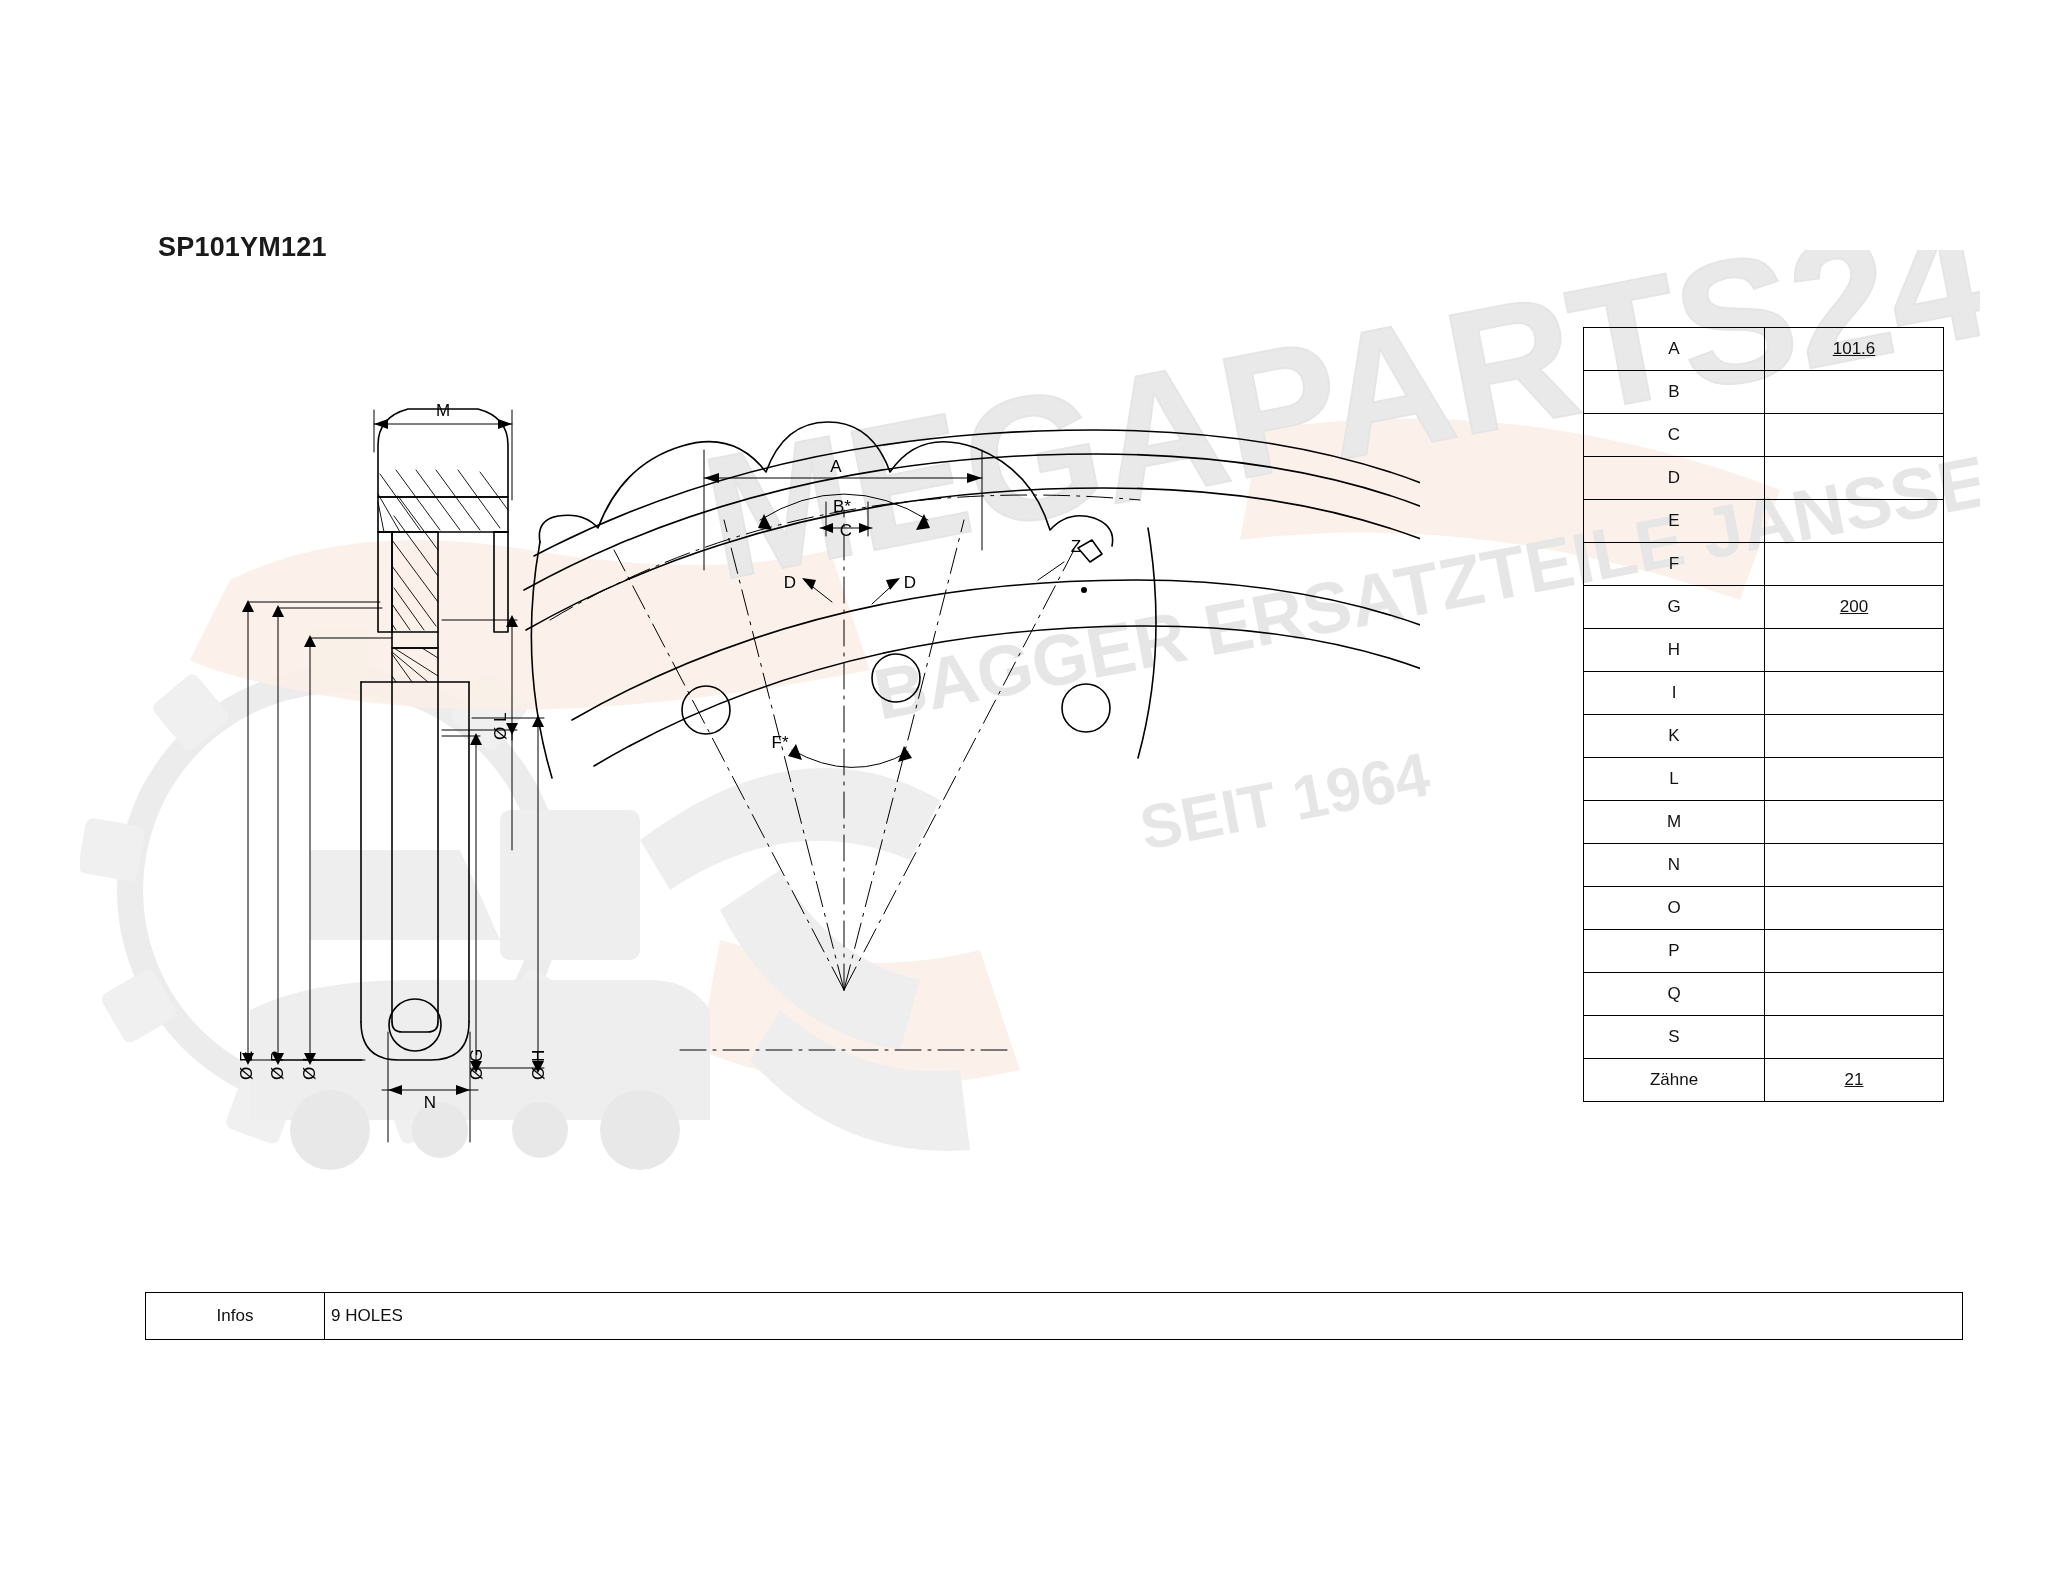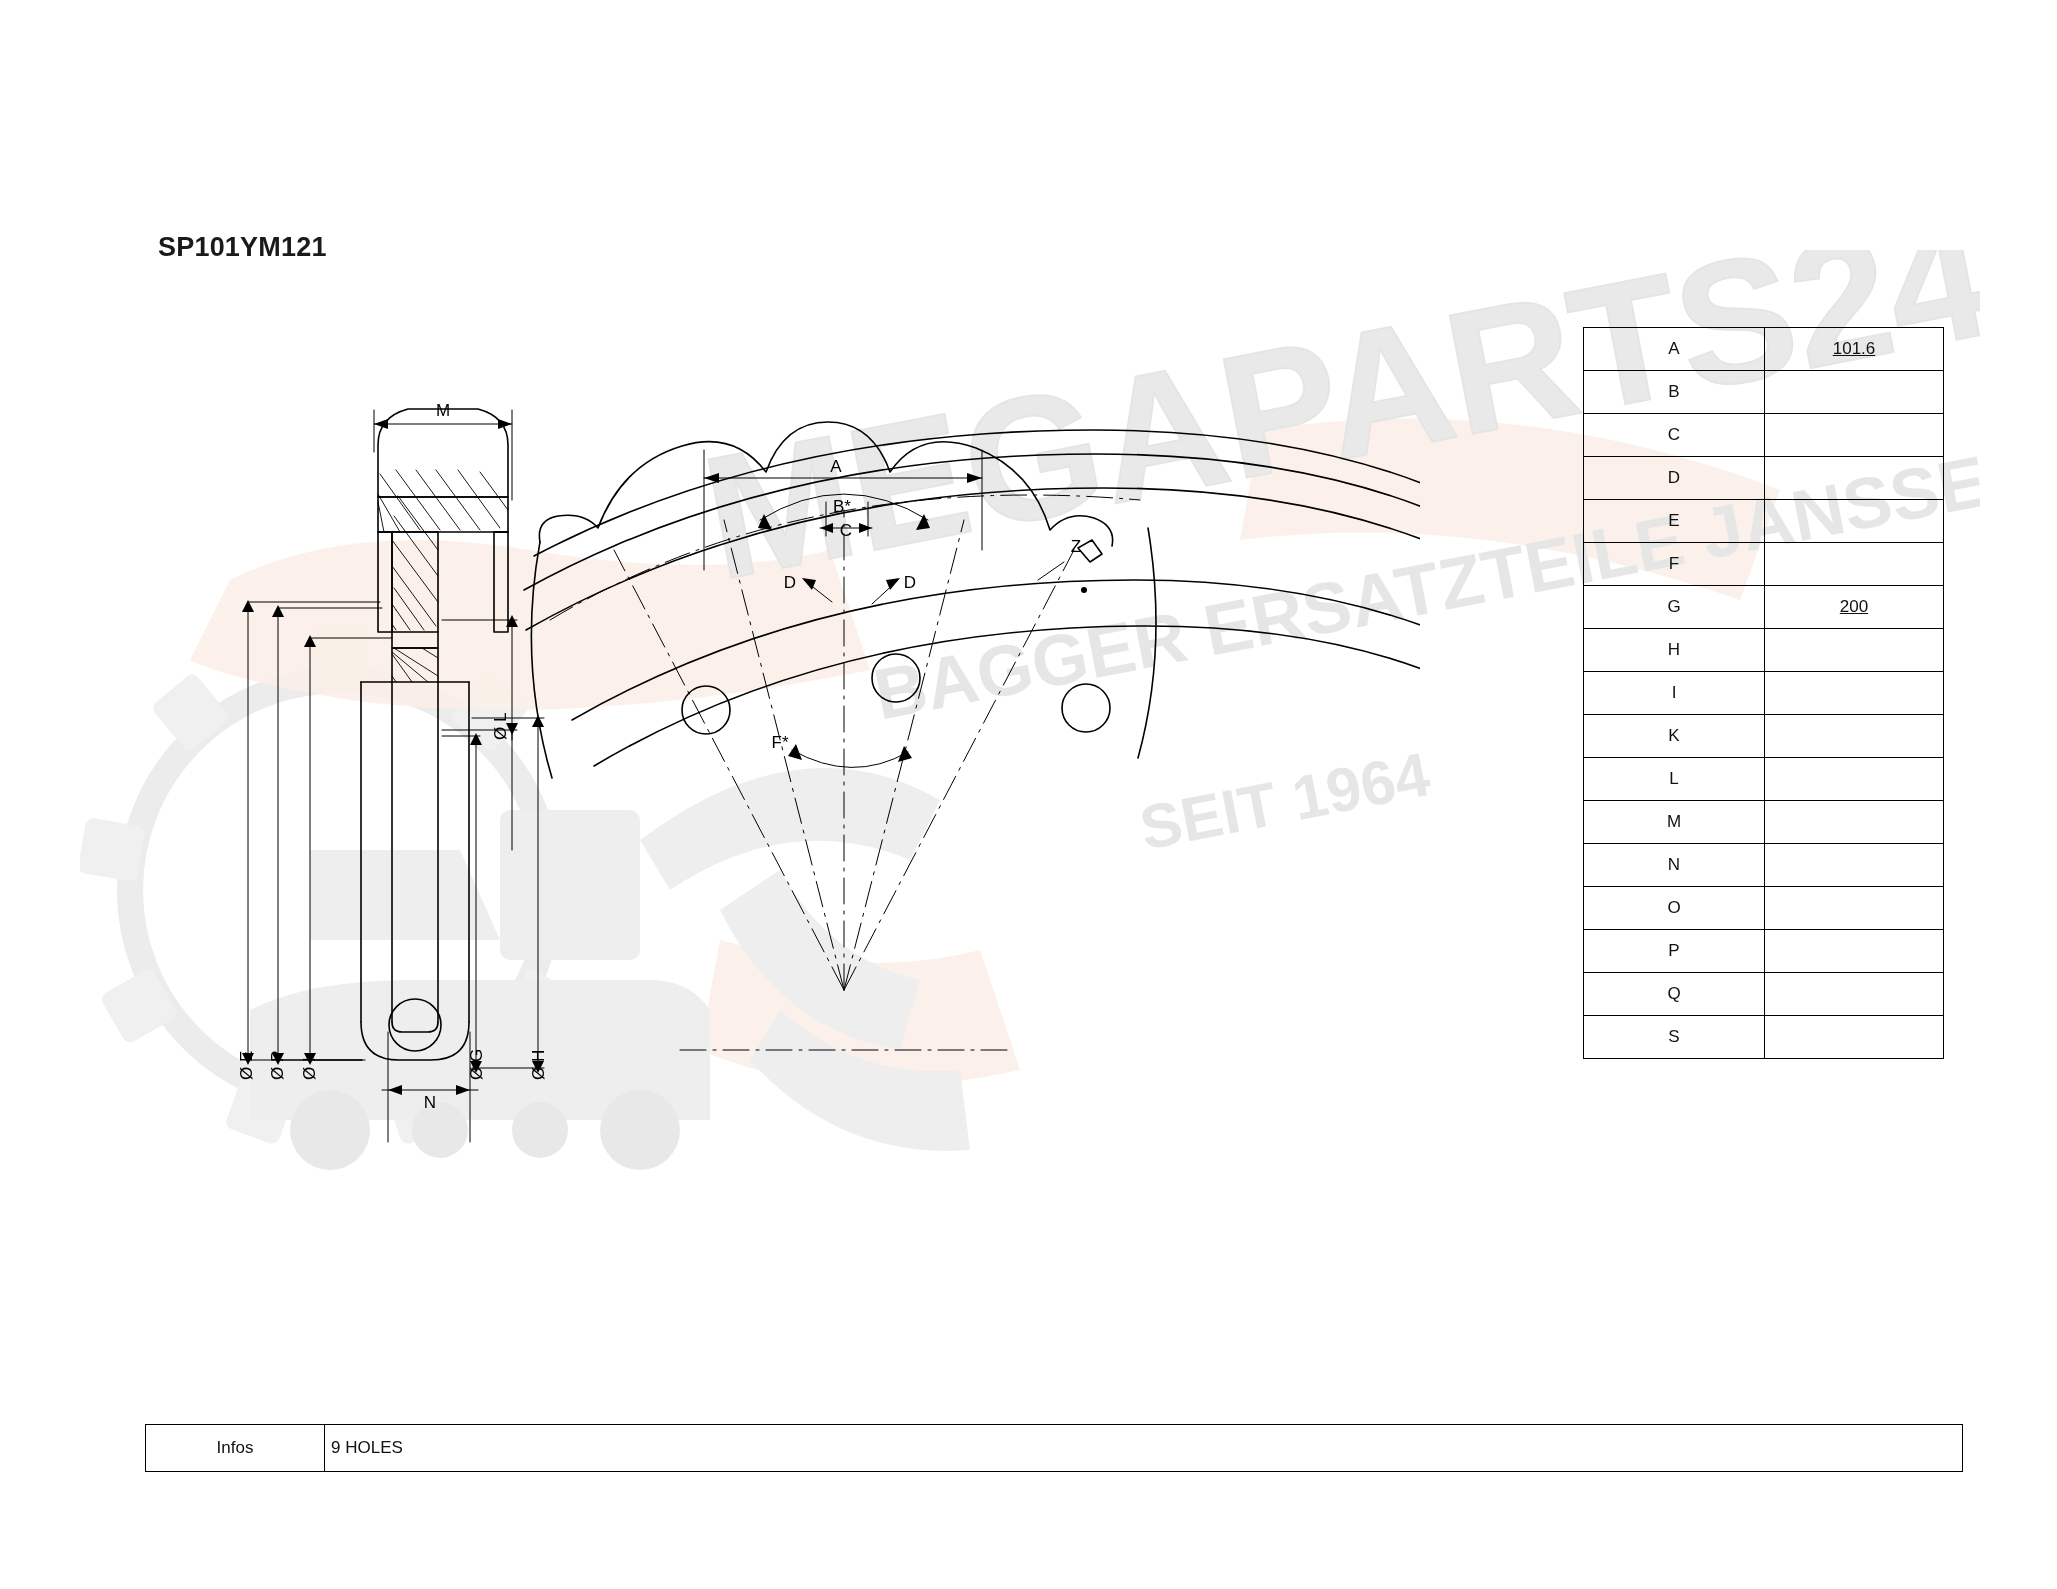--- a/index.html
+++ b/index.html
@@ -75,21 +75,21 @@
   }
   #dim-table td.val {
     width: 178px;
     text-decoration: underline;
   }
 
   
   #infos-table {
     position: absolute;
     left: 145px;
-    top: 1424px;
+    top: 1292px;
     border-collapse: collapse;
     font-size: 17px;
     color: #111;
   }
   #infos-table td {
     border: 1px solid #000;
     height: 44px;
     vertical-align: middle;
   }
   #infos-table td.infos-key {
@@ -377,20 +377,24 @@
           <td class="val"></td>
         </tr>
       <tr>
           <td class="key">Q</td>
           <td class="val"></td>
         </tr>
       <tr>
           <td class="key">S</td>
           <td class="val"></td>
         </tr>
+      <tr>
+          <td class="key">Zähne</td>
+          <td class="val">21</td>
+        </tr>
     </tbody>
   </table>
 
   <table id="infos-table">
     <tbody>
       <tr>
         <td class="infos-key">Infos</td>
         <td class="infos-val">9 HOLES</td>
       </tr>
     </tbody>

